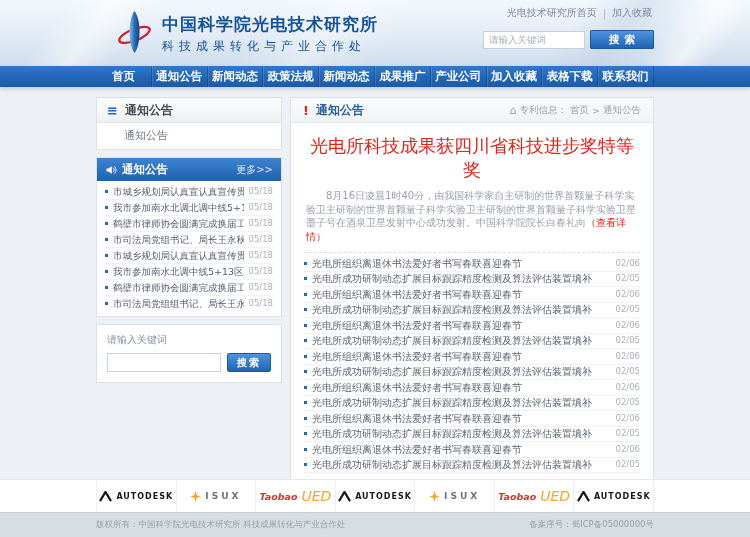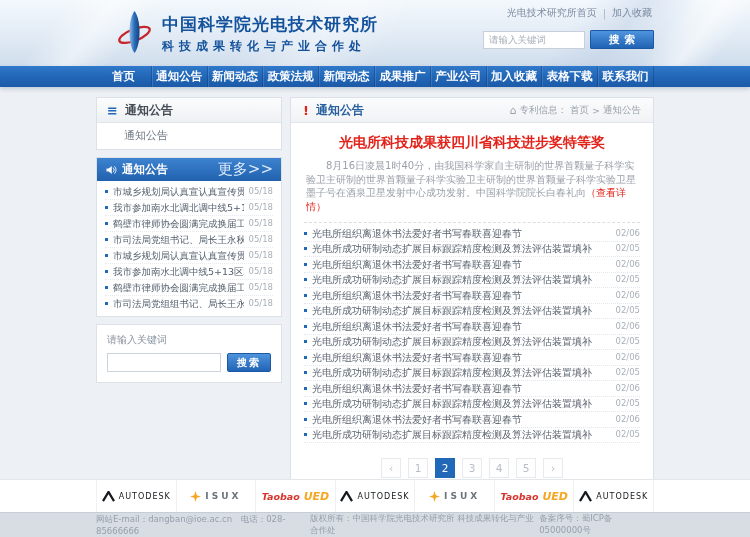--- a/index.html
+++ b/index.html
@@ -13,78 +13,78 @@
 .s2{left:250px;width:140px;background:linear-gradient(90deg,rgba(255,255,255,0),rgba(255,255,255,.35),rgba(255,255,255,0))}
 .s3{left:560px;width:110px;background:linear-gradient(90deg,rgba(180,200,225,0),rgba(190,205,228,.45),rgba(180,200,225,0))}
 .s4{left:660px;width:70px;background:linear-gradient(90deg,rgba(255,255,255,0),rgba(255,255,255,.55),rgba(255,255,255,0))}
 .header-inner{position:relative;width:558px;height:100%;margin-left:96px}
 .top-links{position:absolute;top:6px;right:2px;font-size:10px;color:#7b8ba1;display:flex;align-items:center;gap:6px}
 .top-links a{color:#7b8ba1;text-decoration:none;cursor:pointer}
 .top-sep{color:#aab6c4}
 .logo{position:absolute;left:20px;top:10px;display:flex;align-items:center}
 .logo-mark{margin-right:9px}
 .logo-text .t1{font-size:17px;font-weight:bold;color:#14529c;letter-spacing:1px;line-height:20px}
-.logo-text .t2{font-size:12px;font-weight:bold;color:#14529c;letter-spacing:5px;margin-top:4px}
+.logo-text .t2{font-size:12px;font-weight:normal;color:#14529c;letter-spacing:5px;margin-top:4px}
 .search{position:absolute;right:0;top:30px;display:flex;align-items:center}
 .search input{width:102px;height:18px;border:1px solid #c6cfda;background:#fff;font-size:9.5px;padding:0 5px;color:#444;outline:none}
 .search input::placeholder{color:#a8b0ba}
 .search button{width:64px;height:19px;margin-left:5px;border:1px solid #1c58a4;background:linear-gradient(180deg,#4e94dd,#2063b4);color:#fff;font-size:10.5px;font-weight:bold;letter-spacing:5px;text-indent:5px;cursor:pointer;border-radius:1px}
 
 .nav{height:21px;background:linear-gradient(180deg,#places 0,#000 0);background:linear-gradient(180deg,#3078c9 0%,#2166b6 55%,#1b5aa8 100%);box-shadow:0 2px 4px rgba(60,90,130,.25);position:relative;z-index:2}
 .nav-inner{width:558px;margin-left:96px;display:flex;height:100%}
 .nav-item{flex:1;text-align:center;line-height:21px;font-size:11.5px;font-weight:bold;color:#fff;text-decoration:none;cursor:pointer;border-right:1px solid rgba(10,50,110,.35);box-shadow:inset 1px 0 0 rgba(255,255,255,.12)}
 .nav-item:first-child{box-shadow:none}
 
 .content{display:flex;align-items:flex-start;width:558px;margin:10px 0 0 96px}
 .sidebar{width:186px;flex:none}
 .panel{background:#fff;border:1px solid #dce1e7;margin-bottom:7px}
 .p1-header{height:25px;display:flex;align-items:center;padding:0 10px;background:linear-gradient(180deg,#fbfcfd,#eef1f4);border-bottom:1px solid #e2e6eb;font-size:12px;font-weight:bold;color:#454c55}
 .menu-icon{color:#2268b8;font-size:13px;margin-right:7px;font-weight:bold}
 .p1-item{height:26px;line-height:26px;padding-left:27px;font-size:11px;color:#737c87;cursor:pointer}
 .blue-header{height:23px;display:flex;align-items:center;padding:0 8px;background:linear-gradient(180deg,#3d83d0,#2161ae);color:#fff}
 .blue-header .bh-title{font-size:11.5px;font-weight:bold;margin-left:5px}
-.more-link{margin-left:auto;font-size:15px;color:#dcebfa;cursor:pointer;text-decoration:none}
+.more-link{margin-left:auto;font-size:10px;color:#dcebfa;cursor:pointer;text-decoration:none}
 .s-list{padding:3px 8px 5px}
 .s-row{display:flex;align-items:center;padding:2px 0;border-bottom:1px dotted #e7eaee;font-size:9.5px;line-height:11px}
 .s-row:last-child{border-bottom:none}
 .bullet{width:3px;height:3px;background:#2268b8;flex:none;margin-right:5px}
 .s-row .txt{color:#55606e;flex:1;white-space:nowrap;overflow:hidden;cursor:pointer}
 .s-row .date{color:#a8afb8;font-size:8.5px;margin-left:5px;flex:none}
 .sp-body{padding:8px 10px 10px}
 .sp-label{font-size:10px;color:#8a93a0;margin-bottom:6px}
 .sp-row{display:flex}
 .sp-row input{flex:1;height:19px;border:1px solid #ccd3db;background:#fff;font-size:10px;padding:0 4px;color:#444;outline:none;min-width:0}
 .sp-row button{width:44px;height:19px;margin-left:6px;border:1px solid #1c58a4;background:linear-gradient(180deg,#4e94dd,#2063b4);color:#fff;font-size:10px;font-weight:bold;letter-spacing:2px;cursor:pointer;border-radius:2px}
 
 .main{flex:1;margin-left:8px;background:#fff;border:1px solid #dce1e7;min-height:355px}
 .main-header{height:25px;display:flex;align-items:center;padding:0 12px;background:linear-gradient(180deg,#fbfcfd,#f0f2f5);border-bottom:1px solid #e2e6eb}
 .bang{color:#e2231a;font-weight:bold;font-size:13px;margin-right:7px}
 .m-title{font-size:12px;font-weight:bold;color:#29609f}
 .breadcrumb{margin-left:auto;font-size:9.5px;color:#9aa3ad;display:flex;align-items:center;gap:3px}
 .home-ic{color:#98a1ab;font-size:11px}
 .breadcrumb a{color:#9aa3ad;text-decoration:none;cursor:pointer}
 .featured{margin:0 13px;padding:11px 2px 9px;border-bottom:1px dashed #dbdfe3}
-.f-title{display:block;text-align:center;font-size:14px;font-weight:bold;color:#e2231a;margin-bottom:7px;text-decoration:none;cursor:pointer}
+.f-title{display:block;text-align:center;font-size:18px;font-weight:normal;color:#e2231a;margin-bottom:7px;text-decoration:none;cursor:pointer}
 .f-body{font-size:10px;line-height:13.5px;color:#9aa1aa;text-indent:2em}
 .f-more{color:#e2231a;cursor:pointer}
 .n-list{padding:3px 13px 0}
 .n-row{display:flex;align-items:center;padding:1.5px 0;border-bottom:1px dotted #e3e6ea;font-size:10px;line-height:11.5px}
 .n-row .txt{color:#5a6470;flex:1;white-space:nowrap;overflow:hidden;cursor:pointer}
 .n-row .date{color:#a9b0b8;font-size:8.5px;margin-left:6px;flex:none}
 .pagination{display:flex;justify-content:center;gap:7px;padding:15px 0 16px}
 .pg{min-width:20px;height:20px;line-height:18px;text-align:center;border:1px solid #e7e9ec;background:#fefefe;color:#b9bec5;font-size:10.5px;padding:0 4px;cursor:pointer;user-select:none}
 .pg.active{background:#2268b8;border-color:#2268b8;color:#fff}
 
 .partners{position:absolute;left:0;right:0;bottom:25px;height:33px;background:#fff;border-top:1px solid #e4e7ea}
 .partners-inner{width:558px;height:100%;margin-left:96px;display:flex;border-left:1px solid #f0f0f0}
 .partner{flex:1;display:flex;align-items:center;justify-content:center;border-right:1px solid #f0f0f0;gap:4px}
-.adsk{font-size:8px;font-weight:normal;color:#15191d;letter-spacing:1px}
+.adsk{font-size:8px;font-weight:bold;color:#15191d;letter-spacing:1px}
 .isux{font-size:9px;font-weight:bold;color:#6a737c;letter-spacing:3px}
 .tb-red{font-size:9.5px;font-weight:bold;color:#d8342c;font-style:italic}
-.tb-orange{font-size:11px;font-weight:bold;color:#f5a623;font-style:italic}
+.tb-orange{font-size:14px;font-weight:normal;color:#f5a623;font-style:italic}
 .bottombar{position:absolute;left:0;right:0;bottom:0;height:25px;background:#d8dde3;border-top:1px solid #c7cdd5}
 .bottombar-inner{width:558px;height:100%;margin-left:96px;display:flex;align-items:center;justify-content:space-between;font-size:8.5px;color:#96a0ac}
 </style>
 </head>
 <body>
 
 <div class="page">
 
   <div class="header">
     <div class="streak s1"></div>
@@ -355,19 +355,18 @@
           <svg width="13" height="11" viewBox="0 0 14 12">
             <path d="M1 11 L7 1 L13 11" fill="none" stroke="#15191d" stroke-width="2.4"></path>
           </svg>
           <span class="adsk">AUTODESK</span>
         </div>
       </div>
   </div>
 
   <div class="bottombar">
     <div class="bottombar-inner">
-      <span>网站E-mail：dangban@ioe.ac.cn　电话：028-85666666</span>
       <span>版权所有：中国科学院光电技术研究所 科技成果转化与产业合作处</span>
       <span>备案序号：蜀ICP备05000000号</span>
     </div>
   </div>
 
 </div>
 
 </body></html>

